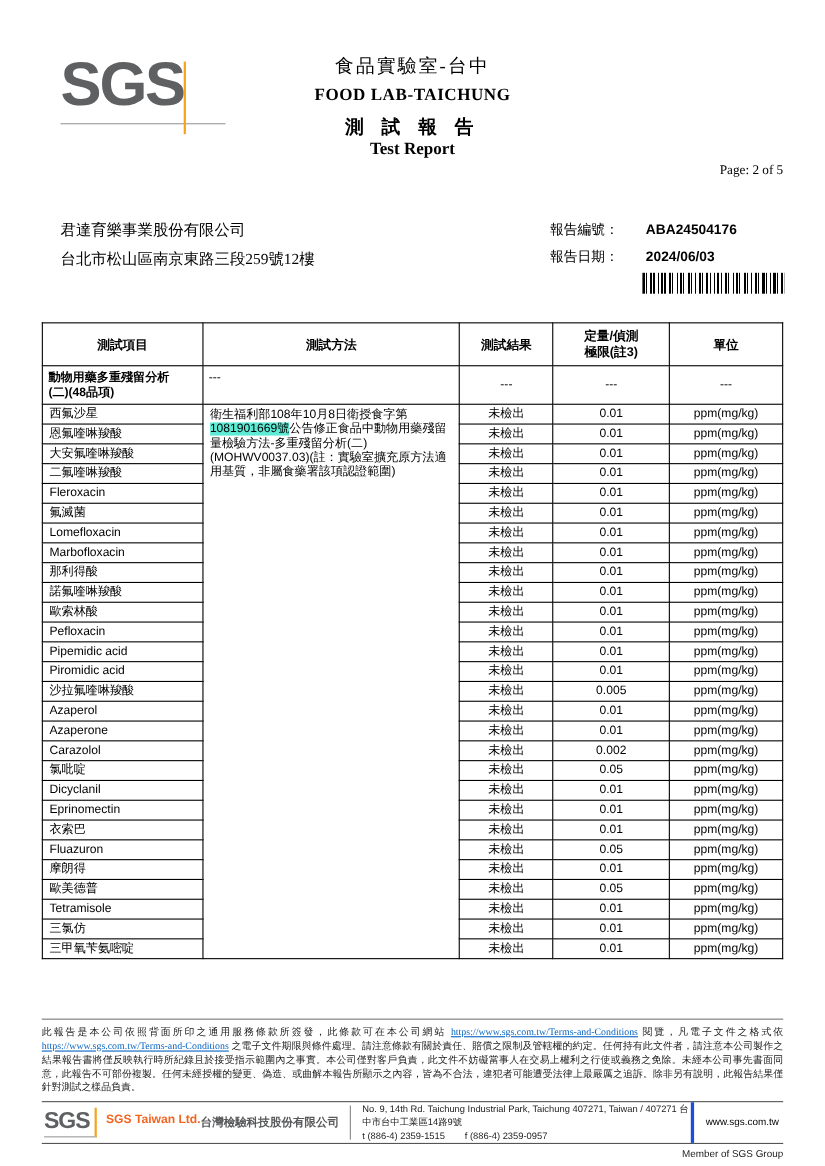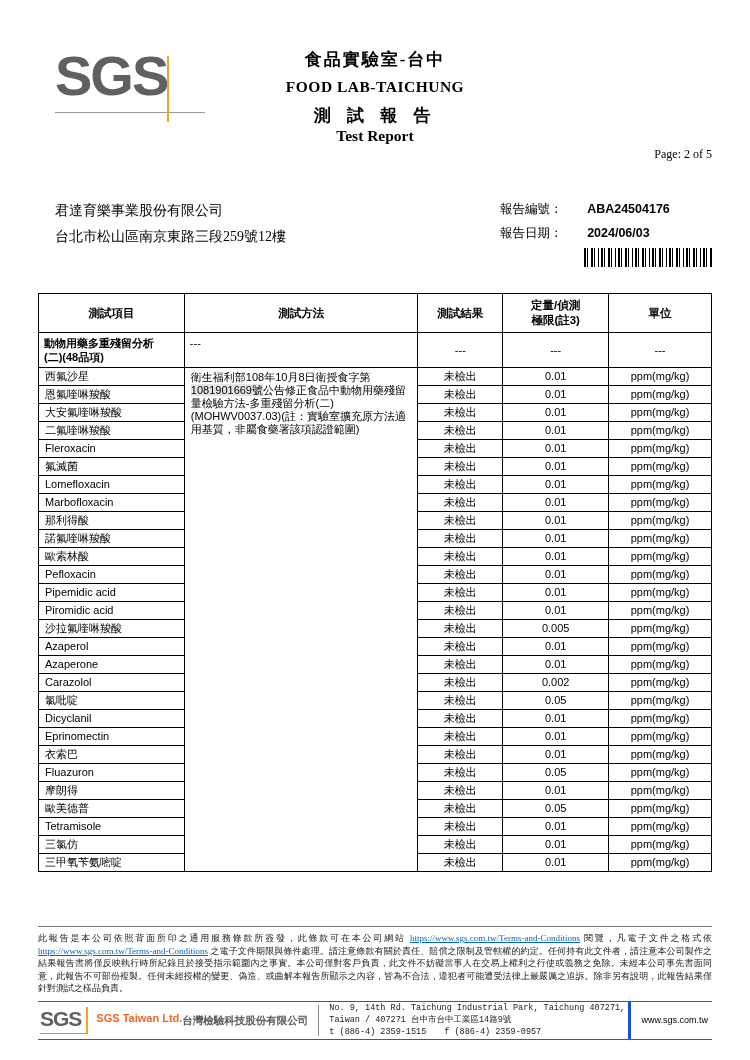--- a/index.html
+++ b/index.html
@@ -18,21 +18,21 @@
   .logo-block { position: absolute; left: 55px; top: 46px; width: 160px; height: 78px; }
   .logo-text {
     font-family: "Liberation Sans", sans-serif;
     font-weight: bold; font-size: 56px; line-height: 60px;
     color: #5f6062; letter-spacing: -2px;
   }
   .logo-hline { position: absolute; left: 0; top: 66px; width: 150px; height: 1px; background: #9a9a9a; }
   .logo-vline { position: absolute; left: 112px; top: 10px; width: 2px; height: 66px; background: #f5a21d; }
 
   .center-titles { position: absolute; left: 0; right: 0; top: 48px; text-align: center; }
-  .title-zh   { font-size: 17px; font-weight: bold; letter-spacing: 2px; margin-bottom: 7px; text-align: center; }
+  .title-zh   { font-size: 17px; font-weight: normal; letter-spacing: 2px; margin-bottom: 7px; text-align: center; }
   .title-en   { font-size: 15.5px; font-weight: bold; letter-spacing: 0.5px; margin-bottom: 8px; }
   .title-zh2  { font-size: 17px; font-weight: bold; letter-spacing: 6px; margin-bottom: 0; text-align: center; }
   .title-en2  { font-size: 15.5px; font-weight: bold; }
 
   .page-label { position: absolute; right: 38px; top: 147px; font-size: 12px; }
 
   
   .client-block { position: absolute; left: 55px; top: 198px; font-size: 14px; line-height: 26px; }
   .report-block { position: absolute; left: 500px; top: 201px; font-size: 12.5px; }
   .report-row { margin-bottom: 7px; white-space: nowrap; }
@@ -67,21 +67,21 @@
   .group-method-cell { text-align: left; vertical-align: top; }
   .cell-center { text-align: center; }
 
   .results-body td { font-size: 11px; line-height: 13px; padding: 2px 4px; }
   .c-item { text-align: left; padding-left: 6px !important; }
   .c-center { text-align: center; }
   .c-method {
     text-align: left; vertical-align: top;
     padding: 3px 6px !important; line-height: 16.5px;
   }
-  .method-highlight { background: #e5e5e5; cursor: pointer; }
+  .method-highlight { background: #5eead4; cursor: pointer; }
 
   
   .footer { position: absolute; left: 38px; top: 926px; width: 674px; border-top: 1px solid #777; padding-top: 5px; }
   .disclaimer { font-size: 9px; line-height: 12.5px; text-align: justify; color: #1a1a1a; }
   .disclaimer a { color: #0563c1; text-decoration: underline; }
 
   .company-bar {
     display: flex; align-items: stretch; margin-top: 6px;
     border-top: 1.5px solid #555; border-bottom: 1.5px solid #555;
   }
@@ -91,21 +91,21 @@
     color: #5f6062; letter-spacing: -1px;
     border-right: 2px solid #f5a21d; border-bottom: 1px solid #9a9a9a;
     padding: 0 5px 2px 0;
   }
   .cb-names { display: flex; flex-direction: row; justify-content: center; }
   .cb-name-en { font-family: "Liberation Sans", sans-serif; font-weight: bold; font-size: 11px; color: #f26522; }
   .cb-name-zh { font-weight: bold; font-size: 10.5px; color: #58595b; margin-top: 2px; }
   .cb-divider { width: 1px; background: #888; margin: 3px 0; }
   .cb-address {
     flex: 1; display: flex; flex-direction: column; 
-    padding-left: 10px; font-family: Liberation Mono, monospace;
+    padding-left: 10px; font-family: Liberation Sans, sans-serif;
     font-size: 8.5px; line-height: 12px; color: #222;
   }
   .cb-phones span { margin-right: 18px; }
   .cb-site {
     display: flex; align-items: center; padding-left: 10px; padding-right: 4px;
     border-left: 3px solid #1d4ed8; font-family: "Liberation Sans", sans-serif; font-size: 9px;
   }
   .member-line { text-align: right; font-family: "Liberation Sans", sans-serif; font-size: 9px; color: #222; margin-top: 4px; }
 </style>
 </head>
@@ -365,15 +365,16 @@
       <div class="cb-divider"></div>
       <div class="cb-address">
         <div>No. 9, 14th Rd. Taichung Industrial Park, Taichung 407271, Taiwan / 407271 台中市台中工業區14路9號</div>
         <div class="cb-phones">
           <span>t (886-4) 2359-1515</span><span>f (886-4) 2359-0957</span>
         </div>
       </div>
       <div class="cb-site">www.sgs.com.tw</div>
     </div>
 
+    <div class="member-line">Member of SGS Group</div>
   </div>
 
 </div>
 
 </body></html>

